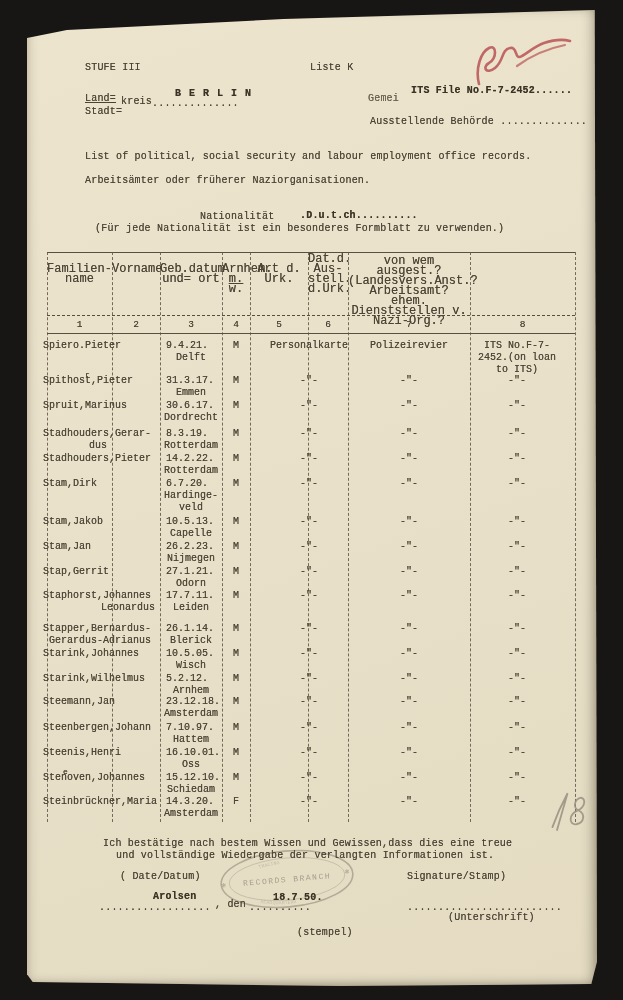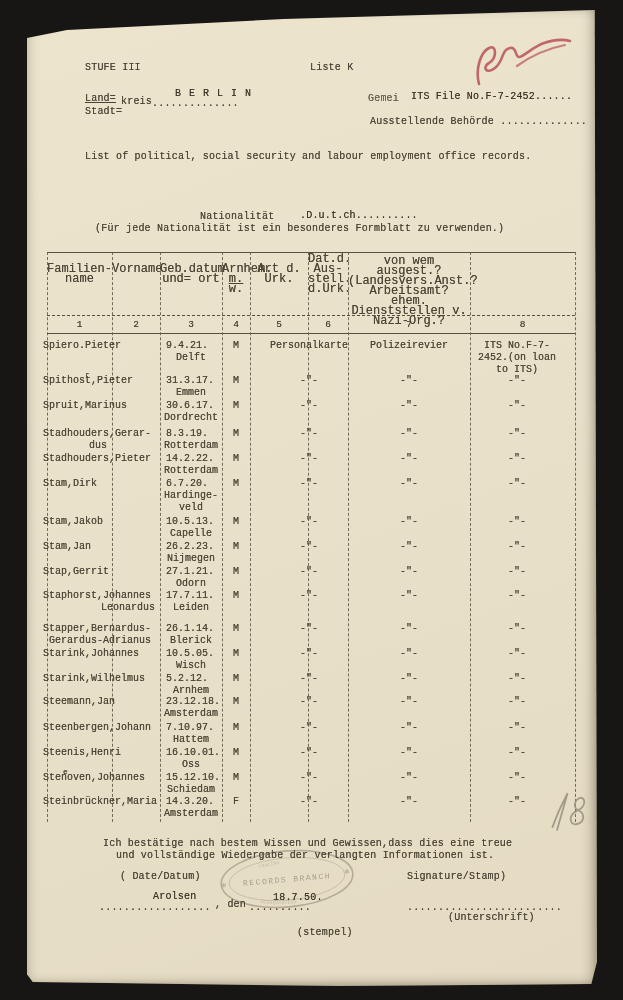--- a/index.html
+++ b/index.html
@@ -10,21 +10,21 @@
   }
   #paper{
     position:absolute;left:27px;top:8px;width:570px;height:978px;
     background:linear-gradient(160deg,#ece4cd 0%,#e9e1ca 40%,#e4dbc2 100%);
     clip-path:polygon(0 30px,7% 22px,45% 11px,99.6% 2px,100% 97.5%,99% 99.8%,55% 100%,1% 99.6%,0 98.8%);
     box-shadow:inset -10px 0 14px -8px rgba(40,30,15,.45), inset 0 -8px 12px -7px rgba(40,30,15,.4), inset 6px 6px 14px -8px rgba(60,50,30,.35);
     color:#4b4335;
   }
   .t{position:absolute;white-space:pre;font-size:10px;line-height:12px;letter-spacing:.2px;
      text-shadow:0 0 .5px rgba(70,58,38,.7);}
-  .b{font-weight:normal;color:#3a3224;padding-left:20px;}
+  .b{font-weight:bold;color:#3a3224;padding-left:20px;}
   .faint{color:#6d6452;}
   .pre{white-space:pre-line;}
   .u{text-decoration:underline;}
   
   .vline{position:absolute;top:244px;height:570px;width:0;border-left:1px dashed #5f5746;opacity:.85;}
   .hline{position:absolute;height:0;border-top:1px solid #57503f;}
   .hline.dash{border-top-style:dashed;}
   .hcell{position:absolute;font-size:12px;line-height:10px;text-align:center;
      text-shadow:0 0 .5px rgba(70,58,38,.7);}
   .ncell{position:absolute;top:311px;font-size:9.5px;text-align:center;
@@ -59,24 +59,25 @@
   <div class="t" style="left:58px;top:54px">STUFE III</div>
   <div class="t" style="left:283px;top:54px">Liste K</div>
 
   <div class="t u" style="left:58px;top:85px">Land=</div>
   <div class="t" style="left:94px;top:88px">kreis</div>
   <div class="t b" style="left:128px;top:80px;letter-spacing:1px">B E R L I N</div>
   <div class="t" style="left:125px;top:90px">..............</div>
   <div class="t" style="left:58px;top:98px">Stadt=</div>
 
   <div class="t faint" style="left:341px;top:85px">Gemei</div>
-  <div class="t b" style="left:364px;top:83px">ITS File No.F-7-2452......</div>
+  <div class="t b" style="left:364px;top:77px">ITS File No.F-7-2452......</div>
   <div class="t" style="left:343px;top:108px"><span>Ausstellende Behörde</span> <span>..............</span></div>
 
   <div class="t" style="left:58px;top:143px">List of political, social security and labour employment office records.</div>
+  <div class="t" style="left:58px;top:167px">Arbeitsämter oder früherer Naziorganisationen.</div>
 
   <div class="t" style="left:173px;top:203px">Nationalität</div>
   <div class="t b" style="left:253px;top:202px">.D.u.t.ch..........</div>
   <div class="t" style="left:68px;top:215px">(Für jede Nationalität ist ein besonderes Formblatt zu verwenden.)</div>
 
   <div class="hline" style="left:20px;top:244px;width:528px"></div>
   <div class="hline dash" style="left:20px;top:307px;width:528px"></div>
   <div class="hline" style="left:20px;top:325px;width:528px"></div>
   <div class="vline" style="left:20px"></div>
   <div class="vline" style="left:85px"></div>

